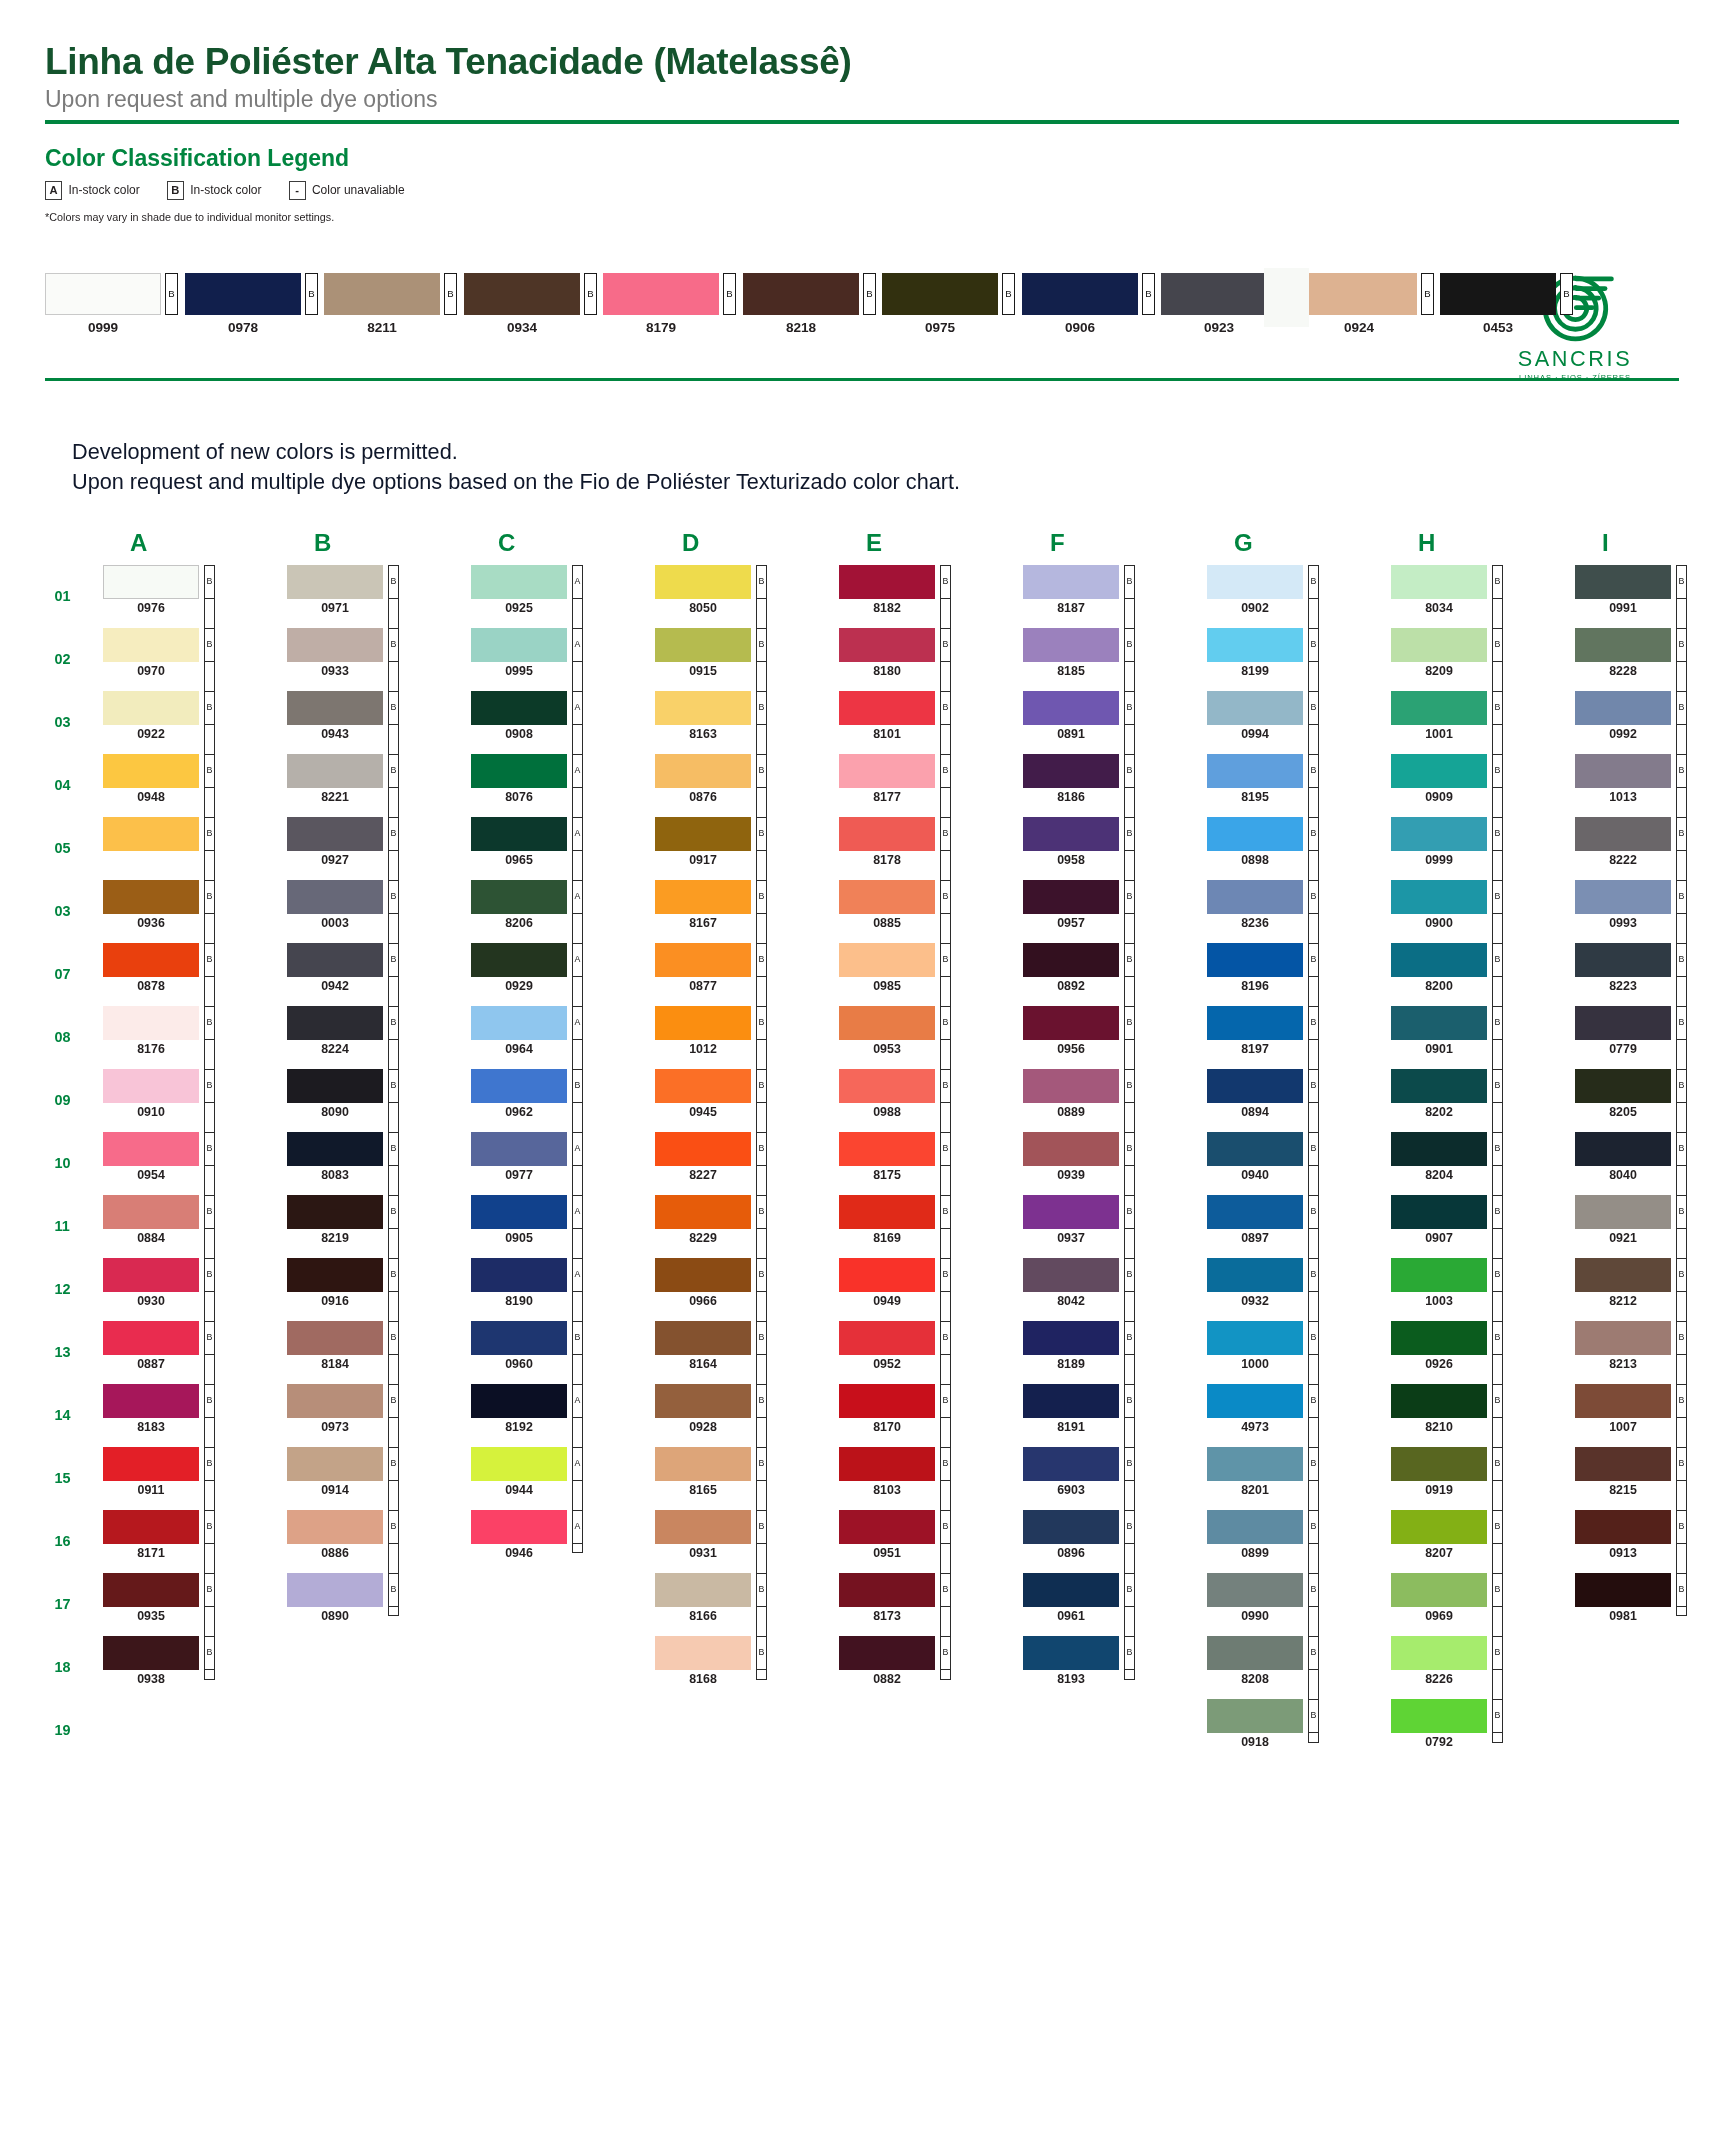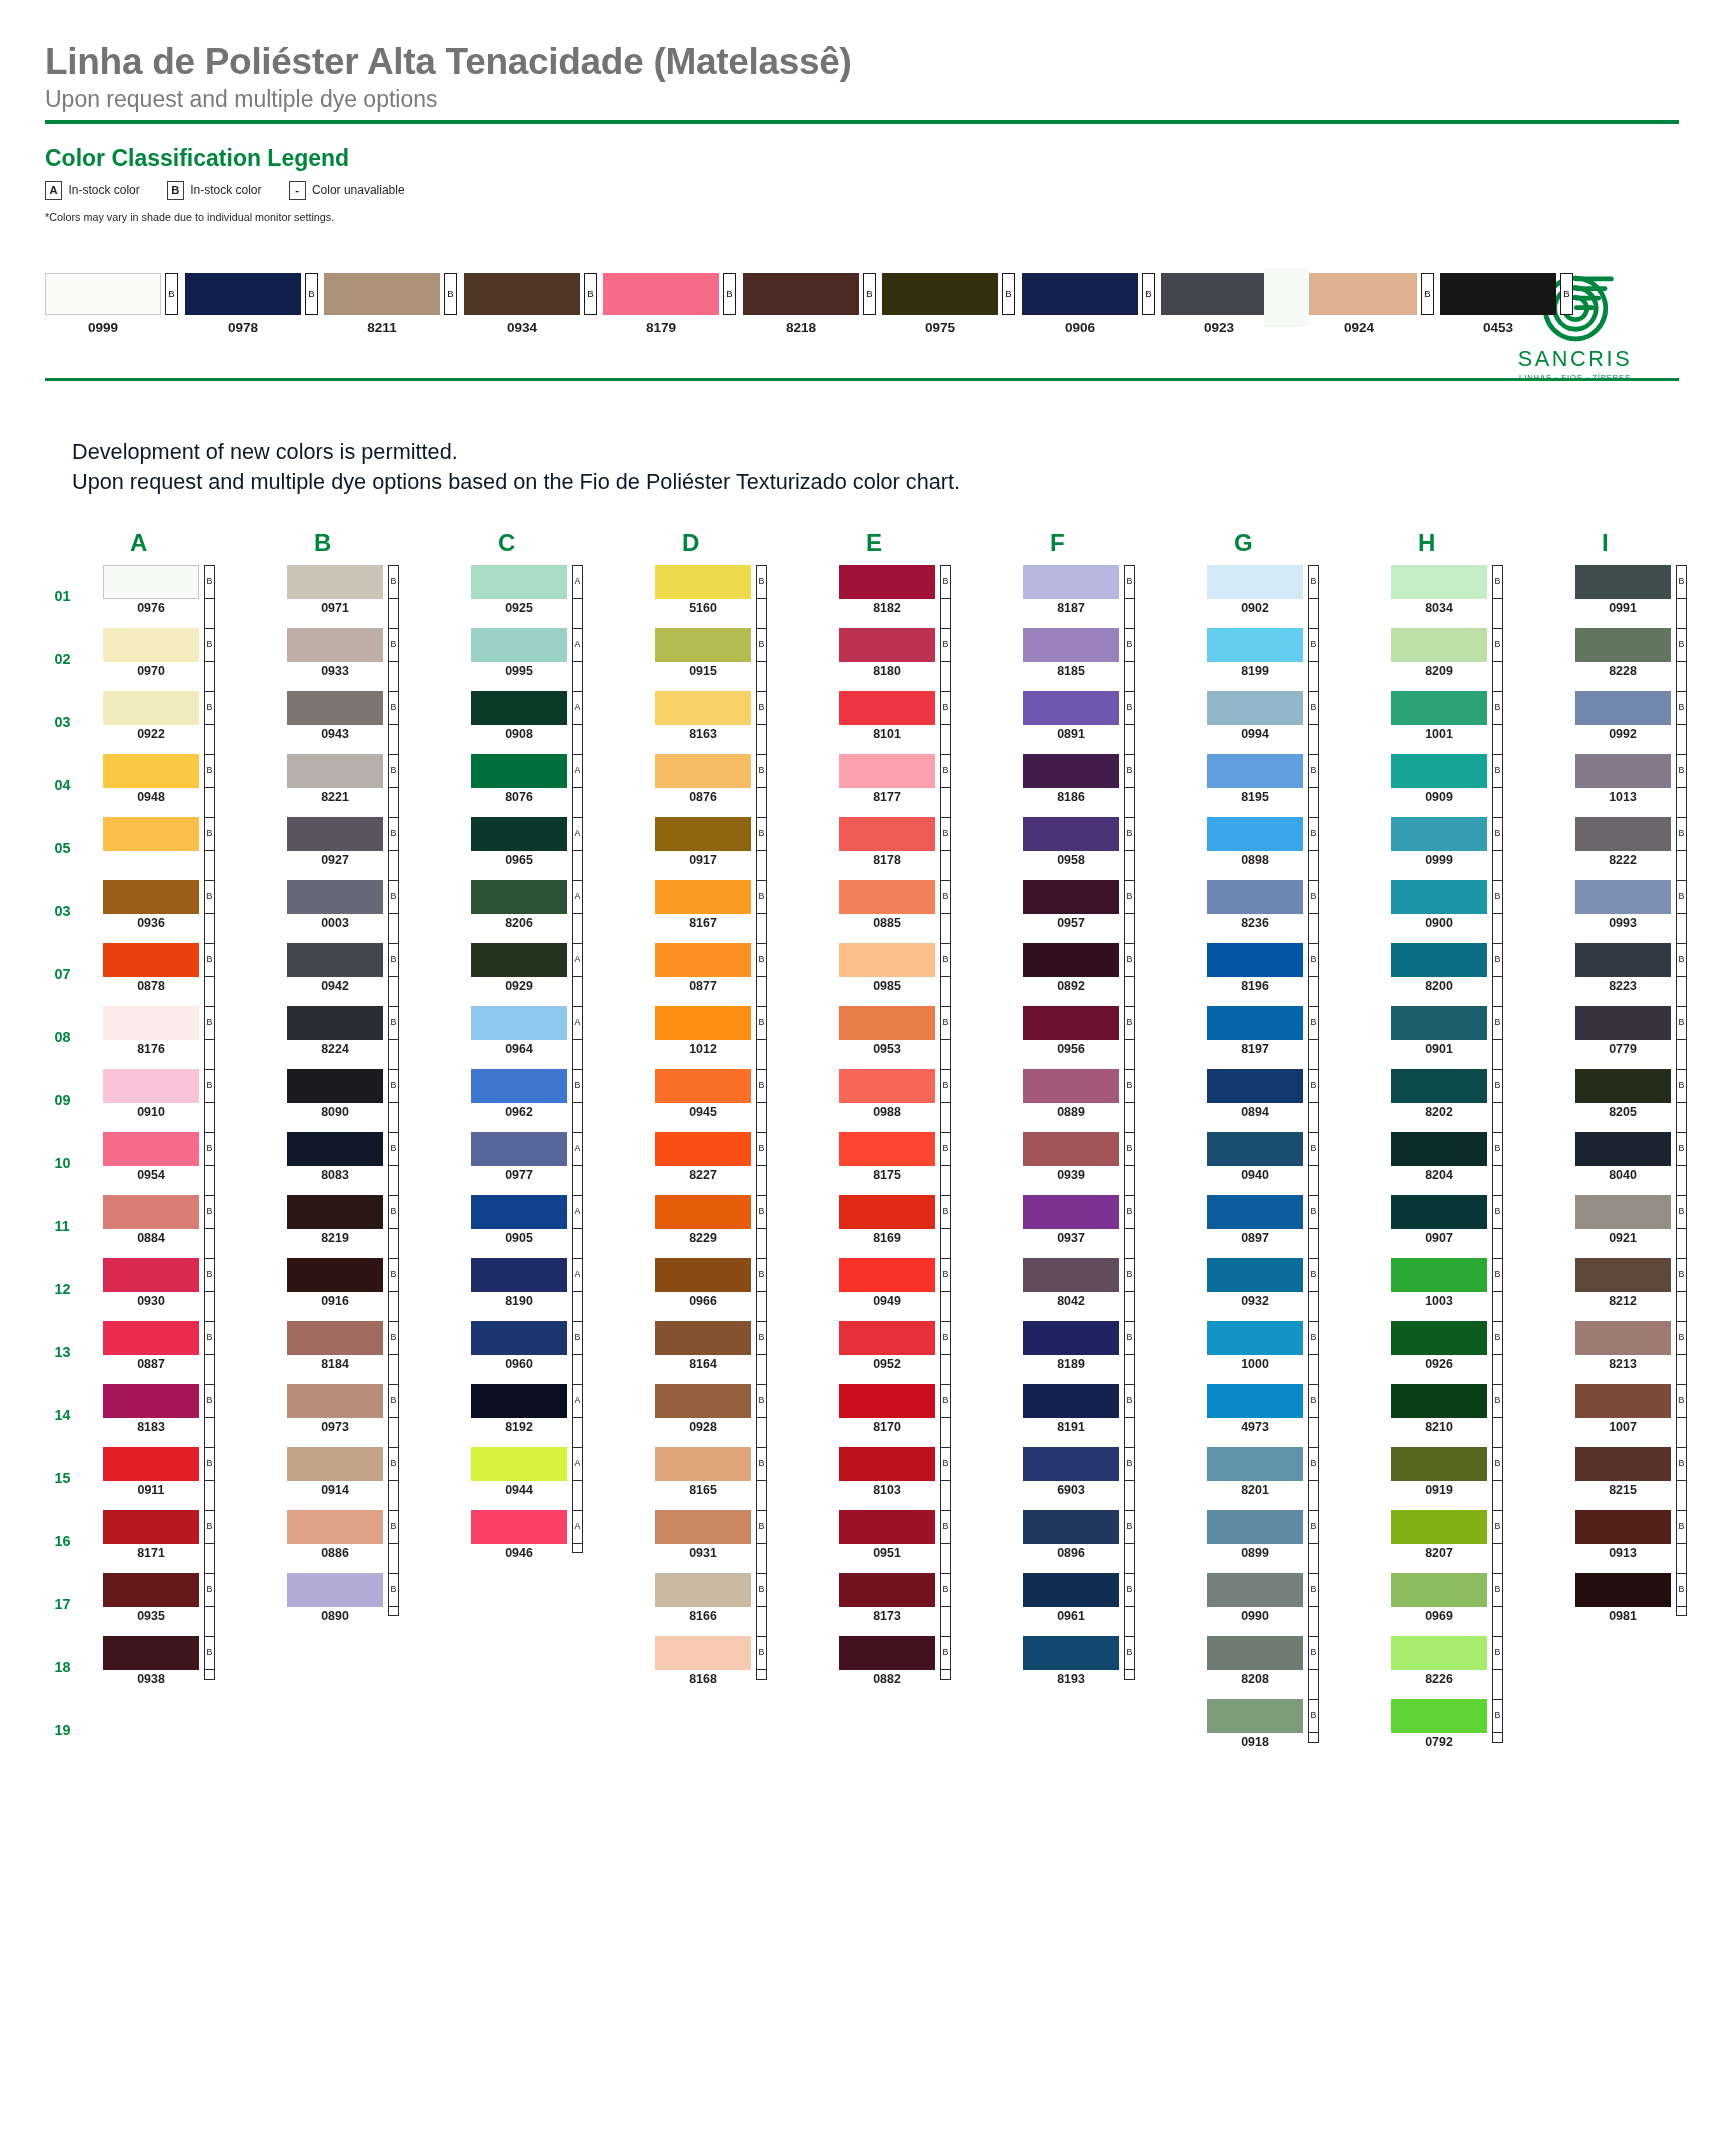--- a/index.html
+++ b/index.html
@@ -9,21 +9,21 @@
     background: #ffffff;
     font-family: "Liberation Sans", sans-serif;
     color: #231f20;
     -webkit-font-smoothing: antialiased;
   }
   .page { position: relative; width: 1724px; min-height: 2151px; padding: 0; }
 
   
   .hdr { padding: 42px 45px 0 45px; }
   .title {
-    color: #737373;
+    color: #14532d;
     font-size: 37px;
     font-weight: bold;
     letter-spacing: -0.3px;
     line-height: 1.06;
     margin: 0;
   }
   .subtitle {
     color: #7b7b7b;
     font-size: 23px;
     font-weight: normal;
@@ -769,21 +769,21 @@
             <div class="sw-code"></div>
           </div>
           <div class="spine" style="height: 988px;"></div>
         </div>
         <div class="colcells">
           <div class="cell">
             <div class="sw-row">
               <div class="sw" style="background: rgb(238, 219, 76);"></div>
               <div class="sw-tab">B</div>
             </div>
-            <div class="sw-code">5160</div>
+            <div class="sw-code">8050</div>
           </div>
           <div class="cell">
             <div class="sw-row">
               <div class="sw" style="background: rgb(181, 187, 79);"></div>
               <div class="sw-tab">B</div>
             </div>
             <div class="sw-code">0915</div>
           </div>
           <div class="cell">
             <div class="sw-row">

